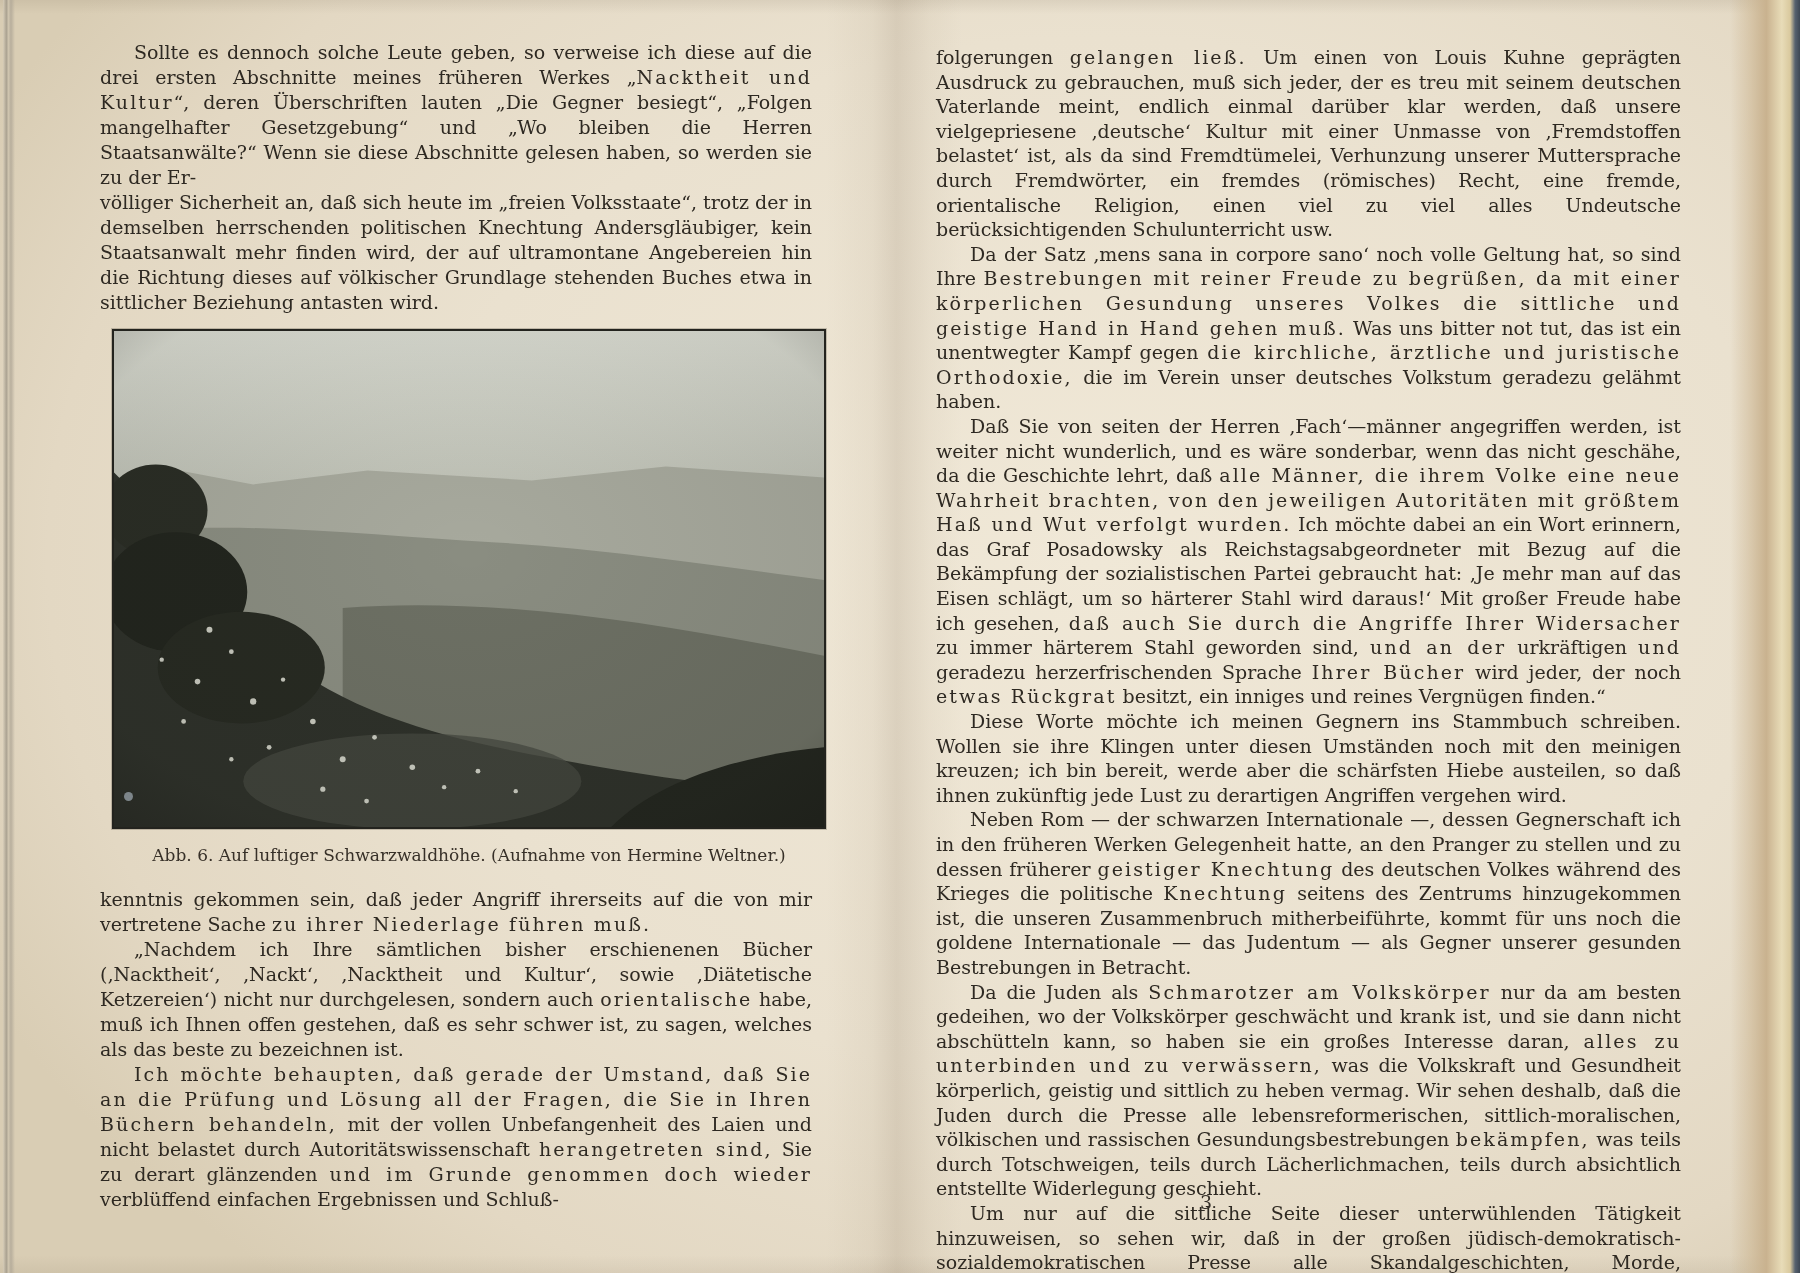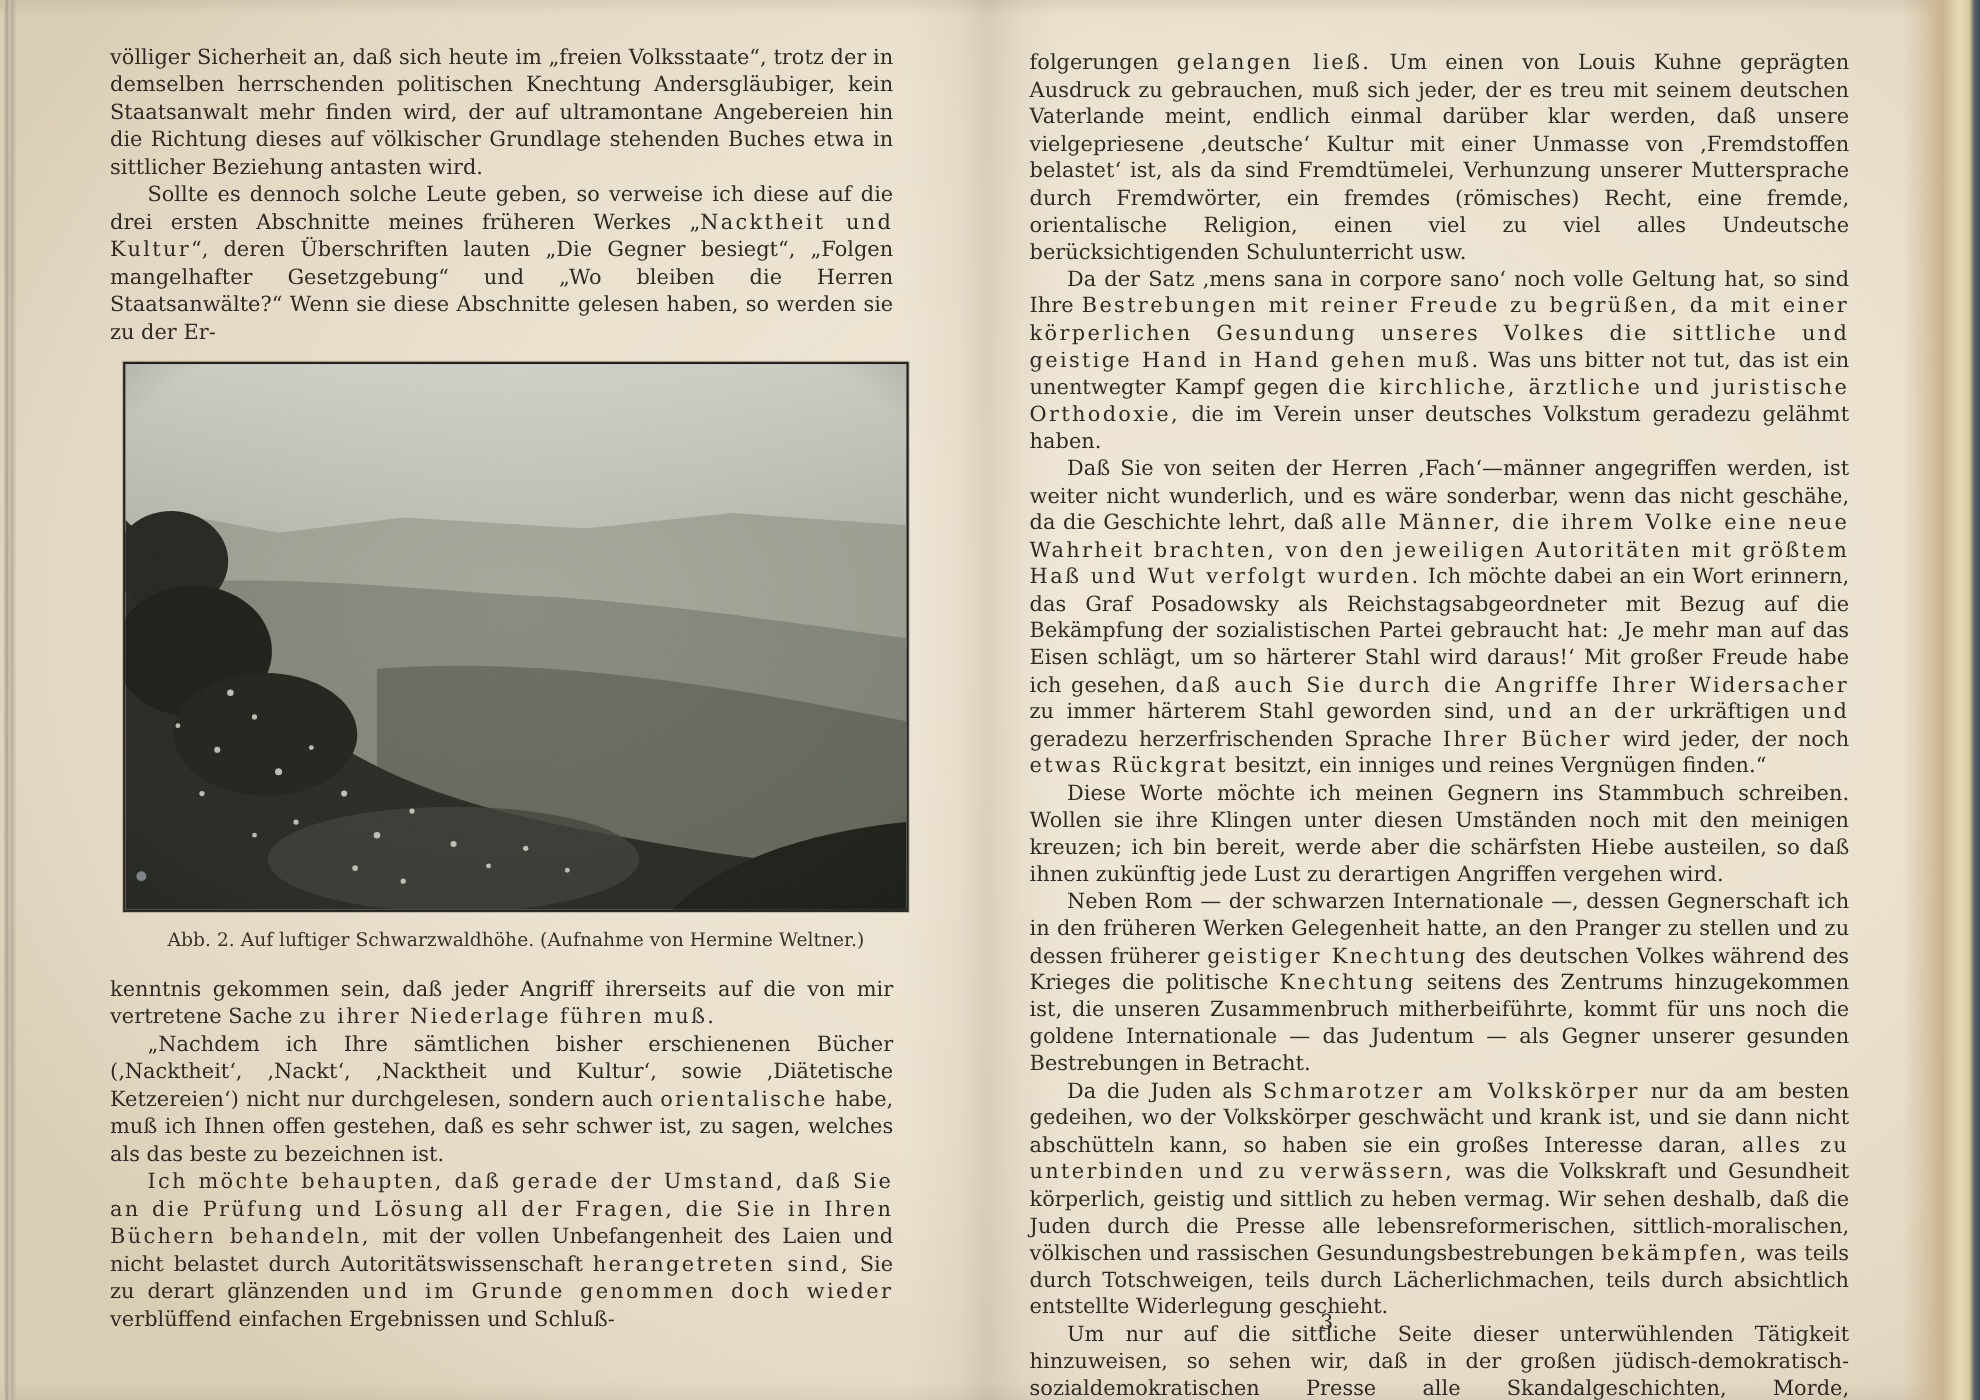--- a/index.html
+++ b/index.html
@@ -43,22 +43,22 @@
 </head>
 <body>
 
 <div class="book">
   <div class="edge-left"></div>
   <div class="gutter"></div>
   <div class="edge-right"></div>
 
   <section class="page page-left">
     <div class="text-top">
+        <p class="para ind">Sollte es dennoch solche Leute geben, so verweise ich diese auf die drei ersten Abschnitte meines früheren Werkes „<span class="sp">Nacktheit und Kultur</span>“, deren Überschriften lauten „Die Gegner besiegt“, „Folgen mangelhafter Gesetzgebung“ und „Wo bleiben die Herren Staatsanwälte?“  Wenn sie diese Abschnitte gelesen haben, so werden sie zu der Er-</p>
         <p class="para">völliger Sicherheit an, daß sich heute im „freien Volksstaate“, trotz der in demselben herrschenden politischen Knechtung Andersgläubiger, kein Staatsanwalt mehr finden wird, der auf ultramontane Angebereien hin die Richtung dieses auf völkischer Grundlage stehenden Buches etwa in sittlicher Beziehung antasten wird.</p>
-        <p class="para ind">Sollte es dennoch solche Leute geben, so verweise ich diese auf die drei ersten Abschnitte meines früheren Werkes „<span class="sp">Nacktheit und Kultur</span>“, deren Überschriften lauten „Die Gegner besiegt“, „Folgen mangelhafter Gesetzgebung“ und „Wo bleiben die Herren Staatsanwälte?“  Wenn sie diese Abschnitte gelesen haben, so werden sie zu der Er-</p>
       </div>
 
     <figure class="photo">
 
       <svg viewBox="0 0 714 498" preserveAspectRatio="none">
         <defs>
           <linearGradient id="sky" x1="0" y1="0" x2="0" y2="1">
             <stop offset="0" stop-color="#dadcd2"></stop>
             <stop offset="1" stop-color="#adb0a4"></stop>
           </linearGradient>
@@ -95,21 +95,21 @@
             <circle cx="70" cy="392" r="2.4"></circle>
           <circle cx="48" cy="330" r="2.2"></circle>
             <circle cx="366" cy="442" r="2.4"></circle>
           <circle cx="404" cy="462" r="2.2"></circle>
             <circle cx="254" cy="472" r="2.4"></circle>
         </g>
         <rect width="714" height="498" fill="url(#vig)"></rect>
       </svg>
     </figure>
 
-    <figcaption class="caption">Abb. 2. Auf luftiger Schwarzwaldhöhe. (Aufnahme von Hermine Weltner.)</figcaption>
+    <figcaption class="caption">Abb. 6. Auf luftiger Schwarzwaldhöhe. (Aufnahme von Hermine Weltner.)</figcaption>
 
     <div class="text-bottom">
         <p class="para">kenntnis gekommen sein, daß jeder Angriff ihrerseits auf die von mir vertretene Sache <span class="sp">zu ihrer Niederlage führen muß.</span></p>
         <p class="para ind">„Nachdem ich Ihre sämtlichen bisher erschienenen Bücher (‚Nacktheit‘, ‚Nackt‘, ‚Nacktheit und Kultur‘, sowie ‚Diätetische Ketzereien‘) nicht nur durchgelesen, sondern auch <span class="sp">orientalische</span> habe, muß ich Ihnen offen gestehen, daß es sehr schwer ist, zu sagen, welches als das beste zu bezeichnen ist.</p>
         <p class="para ind"><span class="sp">Ich möchte behaupten, daß gerade der Umstand, daß Sie an die Prüfung und Lösung all der Fragen, die Sie in Ihren Büchern behandeln,</span> <b>mit der vollen Unbefangenheit des Laien und nicht belastet durch Autoritätswissenschaft</b> <span class="sp">herangetreten sind,</span> Sie zu derart <b>glänzenden</b> <span class="sp">und im Grunde genommen doch wieder</span> <b>verblüffend einfachen Ergebnissen und Schluß-</b></p>
       </div>
 
     <div class="blemish"></div>
   </section>
 

